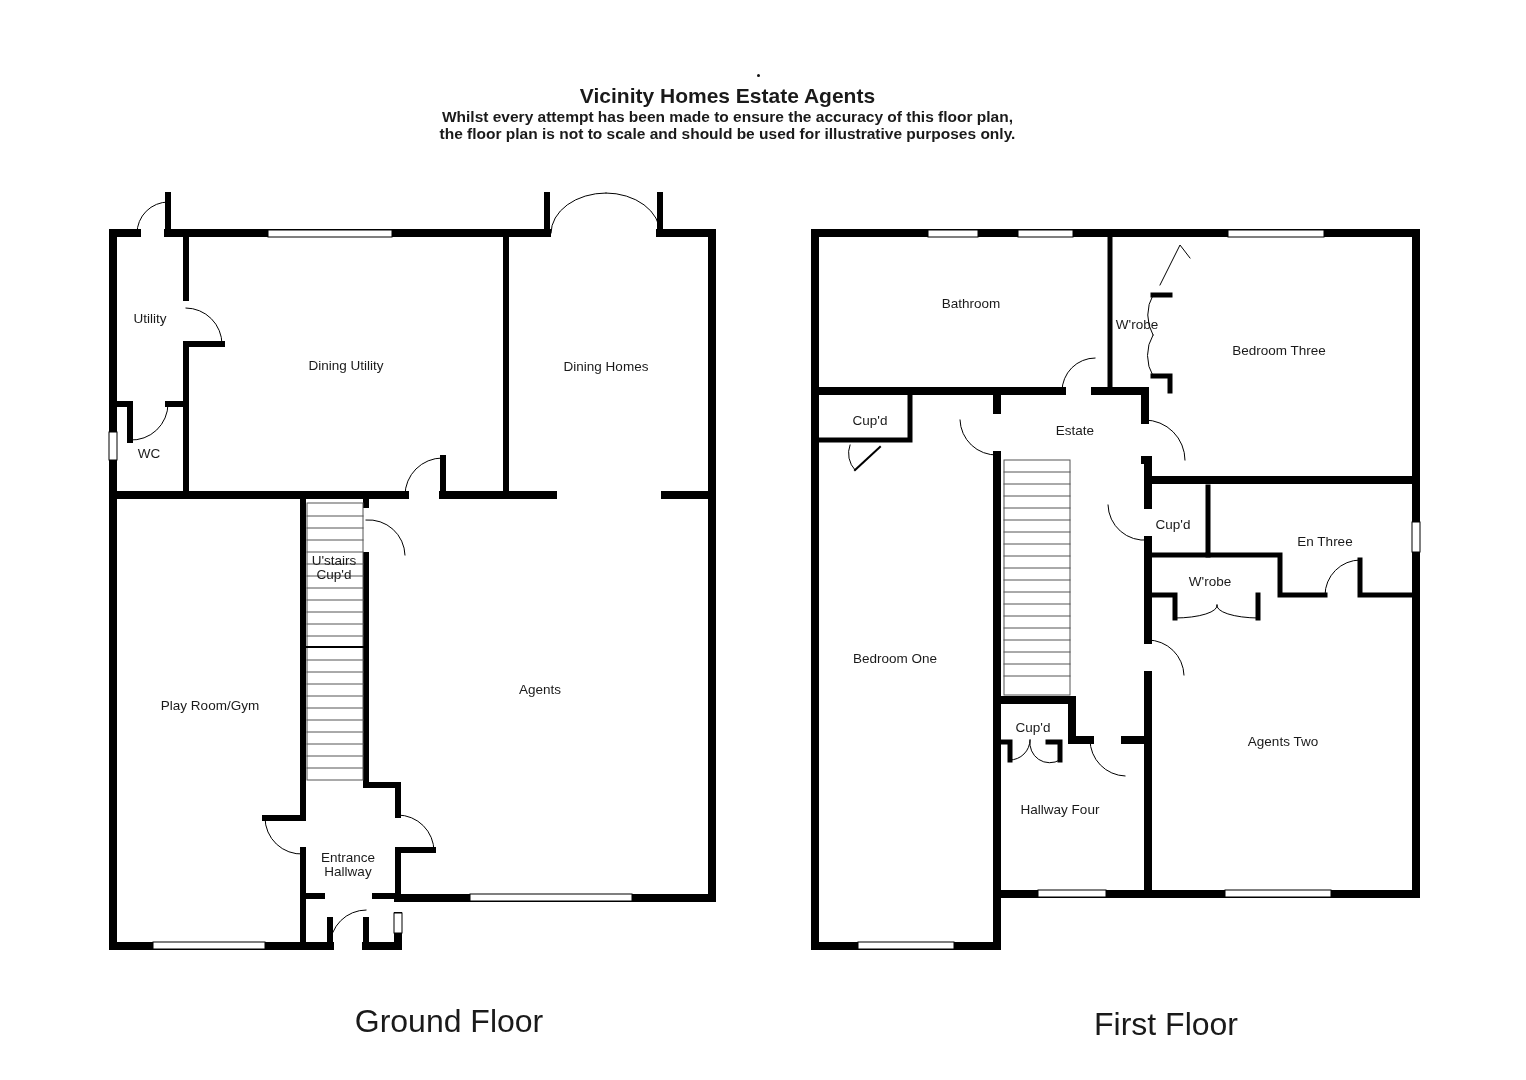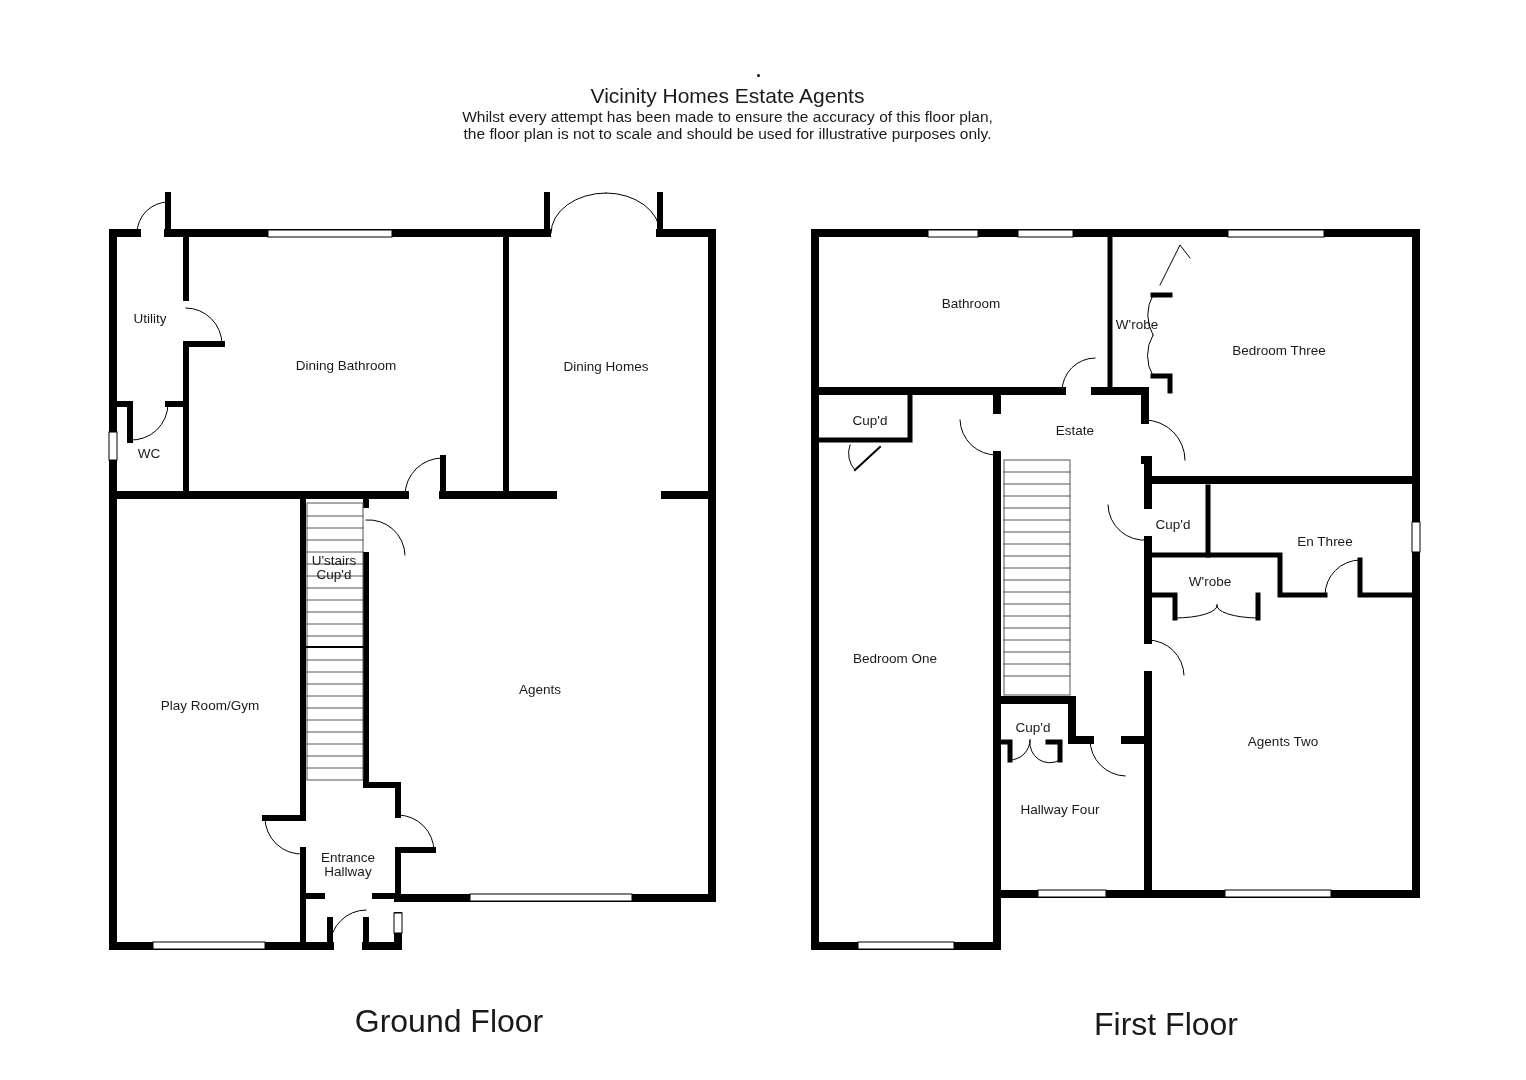--- a/index.html
+++ b/index.html
@@ -1,17 +1,17 @@
 <!DOCTYPE html>
 <html><head>
 <meta charset="utf-8">
 <style>
   html,body{margin:0;padding:0;background:#ffffff;}
   body{width:1526px;height:1080px;position:relative;overflow:hidden;font-family:"Liberation Sans",sans-serif;color:#1a1a1a;}
-  .header{position:absolute;left:0;top:72px;width:1463px;text-align:center;}
+  .header{position:absolute;left:0;top:72px;width:1463px;text-align:center;font-weight:bold;}
   .dot{position:absolute;left:757px;top:74px;width:3px;height:3px;background:#111;border-radius:50%;}
   .title{font-size:21px;line-height:24px;margin-top:12px;margin-left:-8px;}
   .disc{font-size:15.5px;line-height:17px;margin-left:-8px;}
   svg.plan{position:absolute;left:0;top:0;}
   .lbl{position:absolute;font-size:13.5px;line-height:15px;text-align:right;white-space:nowrap;transform:translate(-50%,-50%);}
   .floor{position:absolute;font-size:32px;transform:translate(-50%,-50%);white-space:nowrap;}
 </style>
 </head>
 <body>
 
@@ -145,21 +145,21 @@
     <path d="M855,470 L880,447" stroke-width="2"></path>
     <g stroke-width="1" stroke="#555">
       <rect x="1004" y="460" width="66" height="235"></rect>
       <path d="M1004,472 H1070 M1004,484 H1070 M1004,496 H1070 M1004,508 H1070 M1004,520 H1070 M1004,532 H1070 M1004,544 H1070 M1004,556 H1070 M1004,568 H1070 M1004,580 H1070 M1004,592 H1070 M1004,604 H1070 M1004,616 H1070 M1004,628 H1070 M1004,640 H1070 M1004,652 H1070 M1004,664 H1070 M1004,676 H1070"></path>
     </g>
   </g>
 </svg>
 
 <div class="lbl" style="left:150px;top:318px">Utility</div>
 <div class="lbl" style="left:149px;top:453px">WC</div>
-<div class="lbl" style="left:346px;top:365px">Dining Bathroom</div>
+<div class="lbl" style="left:346px;top:365px">Dining Utility</div>
 <div class="lbl" style="left:606px;top:366px">Dining Homes</div>
 <div class="lbl" style="left:334px;top:560px">U'stairs</div>
 <div class="lbl" style="left:334px;top:574px">Cup'd</div>
 <div class="lbl" style="left:210px;top:705px">Play Room/Gym</div>
 <div class="lbl" style="left:540px;top:689px">Agents</div>
 <div class="lbl" style="left:348px;top:857px">Entrance</div>
 <div class="lbl" style="left:348px;top:871px">Hallway</div>
 <div class="floor" style="left:449px;top:1021px">Ground Floor</div>
 
 <div class="lbl" style="left:971px;top:303px">Bathroom</div>

